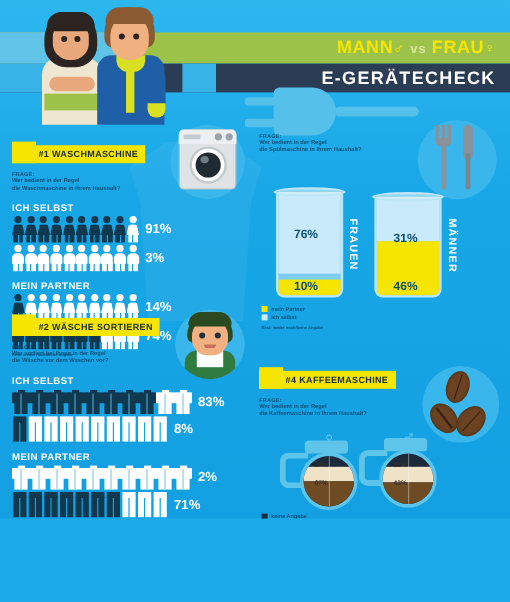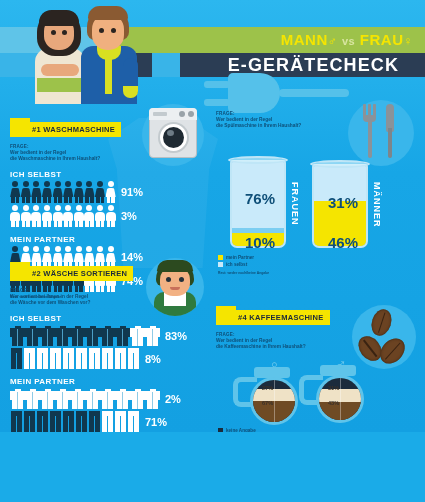--- a/index.html
+++ b/index.html
@@ -38,22 +38,22 @@
     background: #39b4e8;
   }
   .hdr-title-top {
     position: absolute; right: 12px; top: 30px;
     font-size: 15px; font-weight: bold; letter-spacing: .5px;
     color: #f5e500; line-height: 20px; white-space: nowrap;
   }
   .hdr-title-top .vs { color: #d8e5a0; font-size: 11px; font-weight: bold; }
   .hdr-title-top .sym { font-size: 12px; }
   .hdr-title-bot {
-    position: absolute; right: 26px; top: 56px;
-    font-size: 18px; font-weight: bold; letter-spacing: 1.1px;
+    position: absolute; right: 12px; top: 56px;
+    font-size: 15px; font-weight: bold; letter-spacing: 1.1px;
     color: #ffffff; line-height: 19px; white-space: nowrap;
   }
 
   
   .plug-body {
     position: absolute; left: 228px; top: 73px; width: 52px; height: 40px;
     background: #55c1ea; border-radius: 5px 20px 20px 5px;
   }
   .plug-pin {
     position: absolute; background: #55c1ea; height: 7px; width: 26px;
@@ -241,21 +241,21 @@
     overflow: hidden;
   }
   .glass .fill-y { position: absolute; left: 0; bottom: 0; width: 100%; background: #f5e500; }
   .glass .fill-b { position: absolute; left: 0; width: 100%; background: #c9eafa; }
   .glass .rim {
     position: absolute; left: -2px; top: -4px; width: calc(100% + 4px); height: 8px;
     border: 2px solid #bfe6f7; border-radius: 50%;
     background: rgba(220,245,253,0.6);
   }
   .glass-val {
-    position: absolute; font-size: 15px; font-weight: bold; color: #0e4f78;
+    position: absolute; font-size: 10px; font-weight: bold; color: #0e4f78;
   }
   .glass-side {
     position: absolute; font-size: 9px; font-weight: bold; color: #ffffff;
     letter-spacing: 1px;
     writing-mode: vertical-rl; text-orientation: mixed;
   }
 
   
   .legend-item { display: flex; align-items: center; gap: 3px; margin-bottom: 1.5px; }
   .legend-sw { width: 5px; height: 5px; flex: 0 0 auto; }

